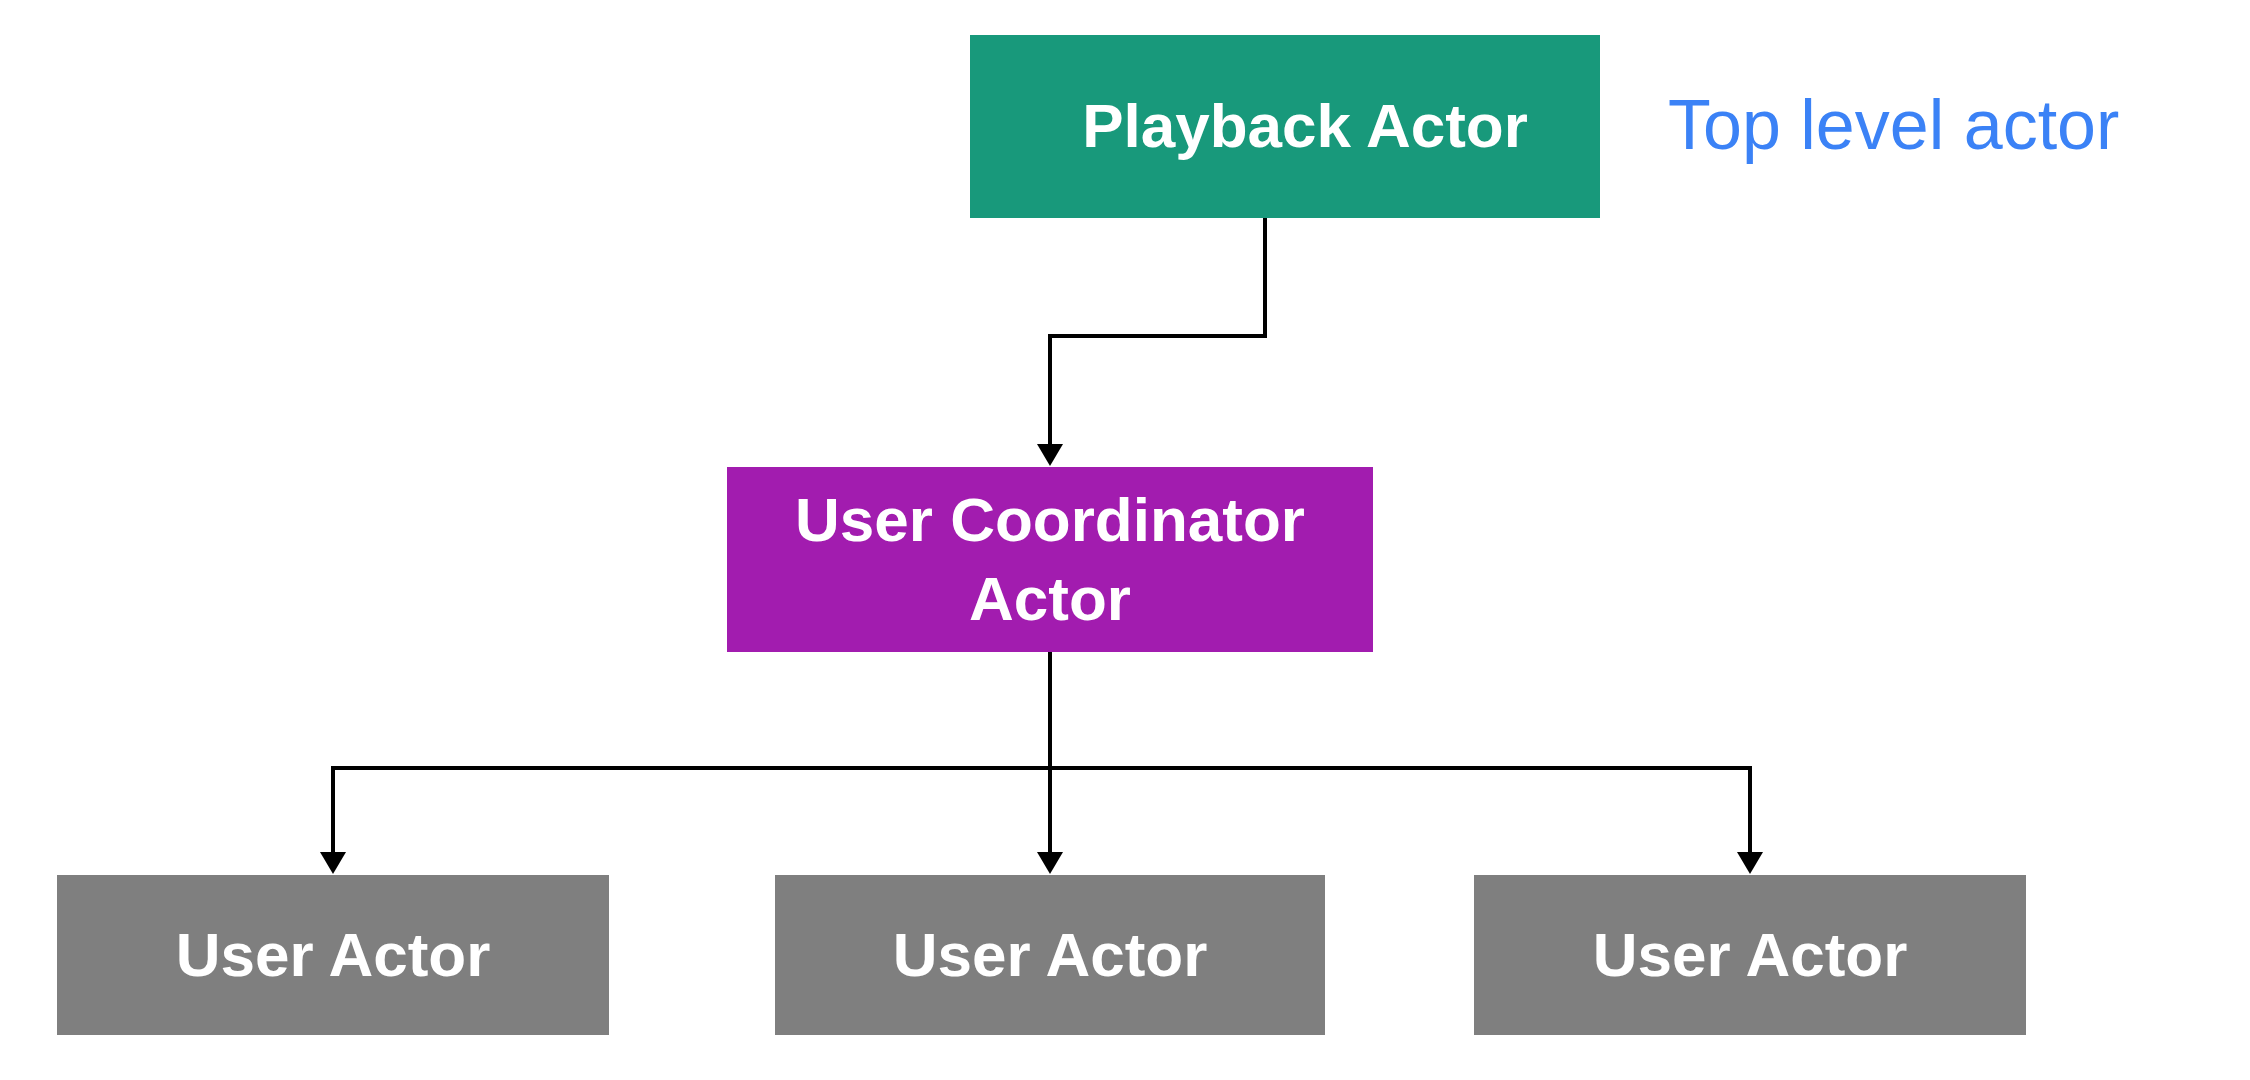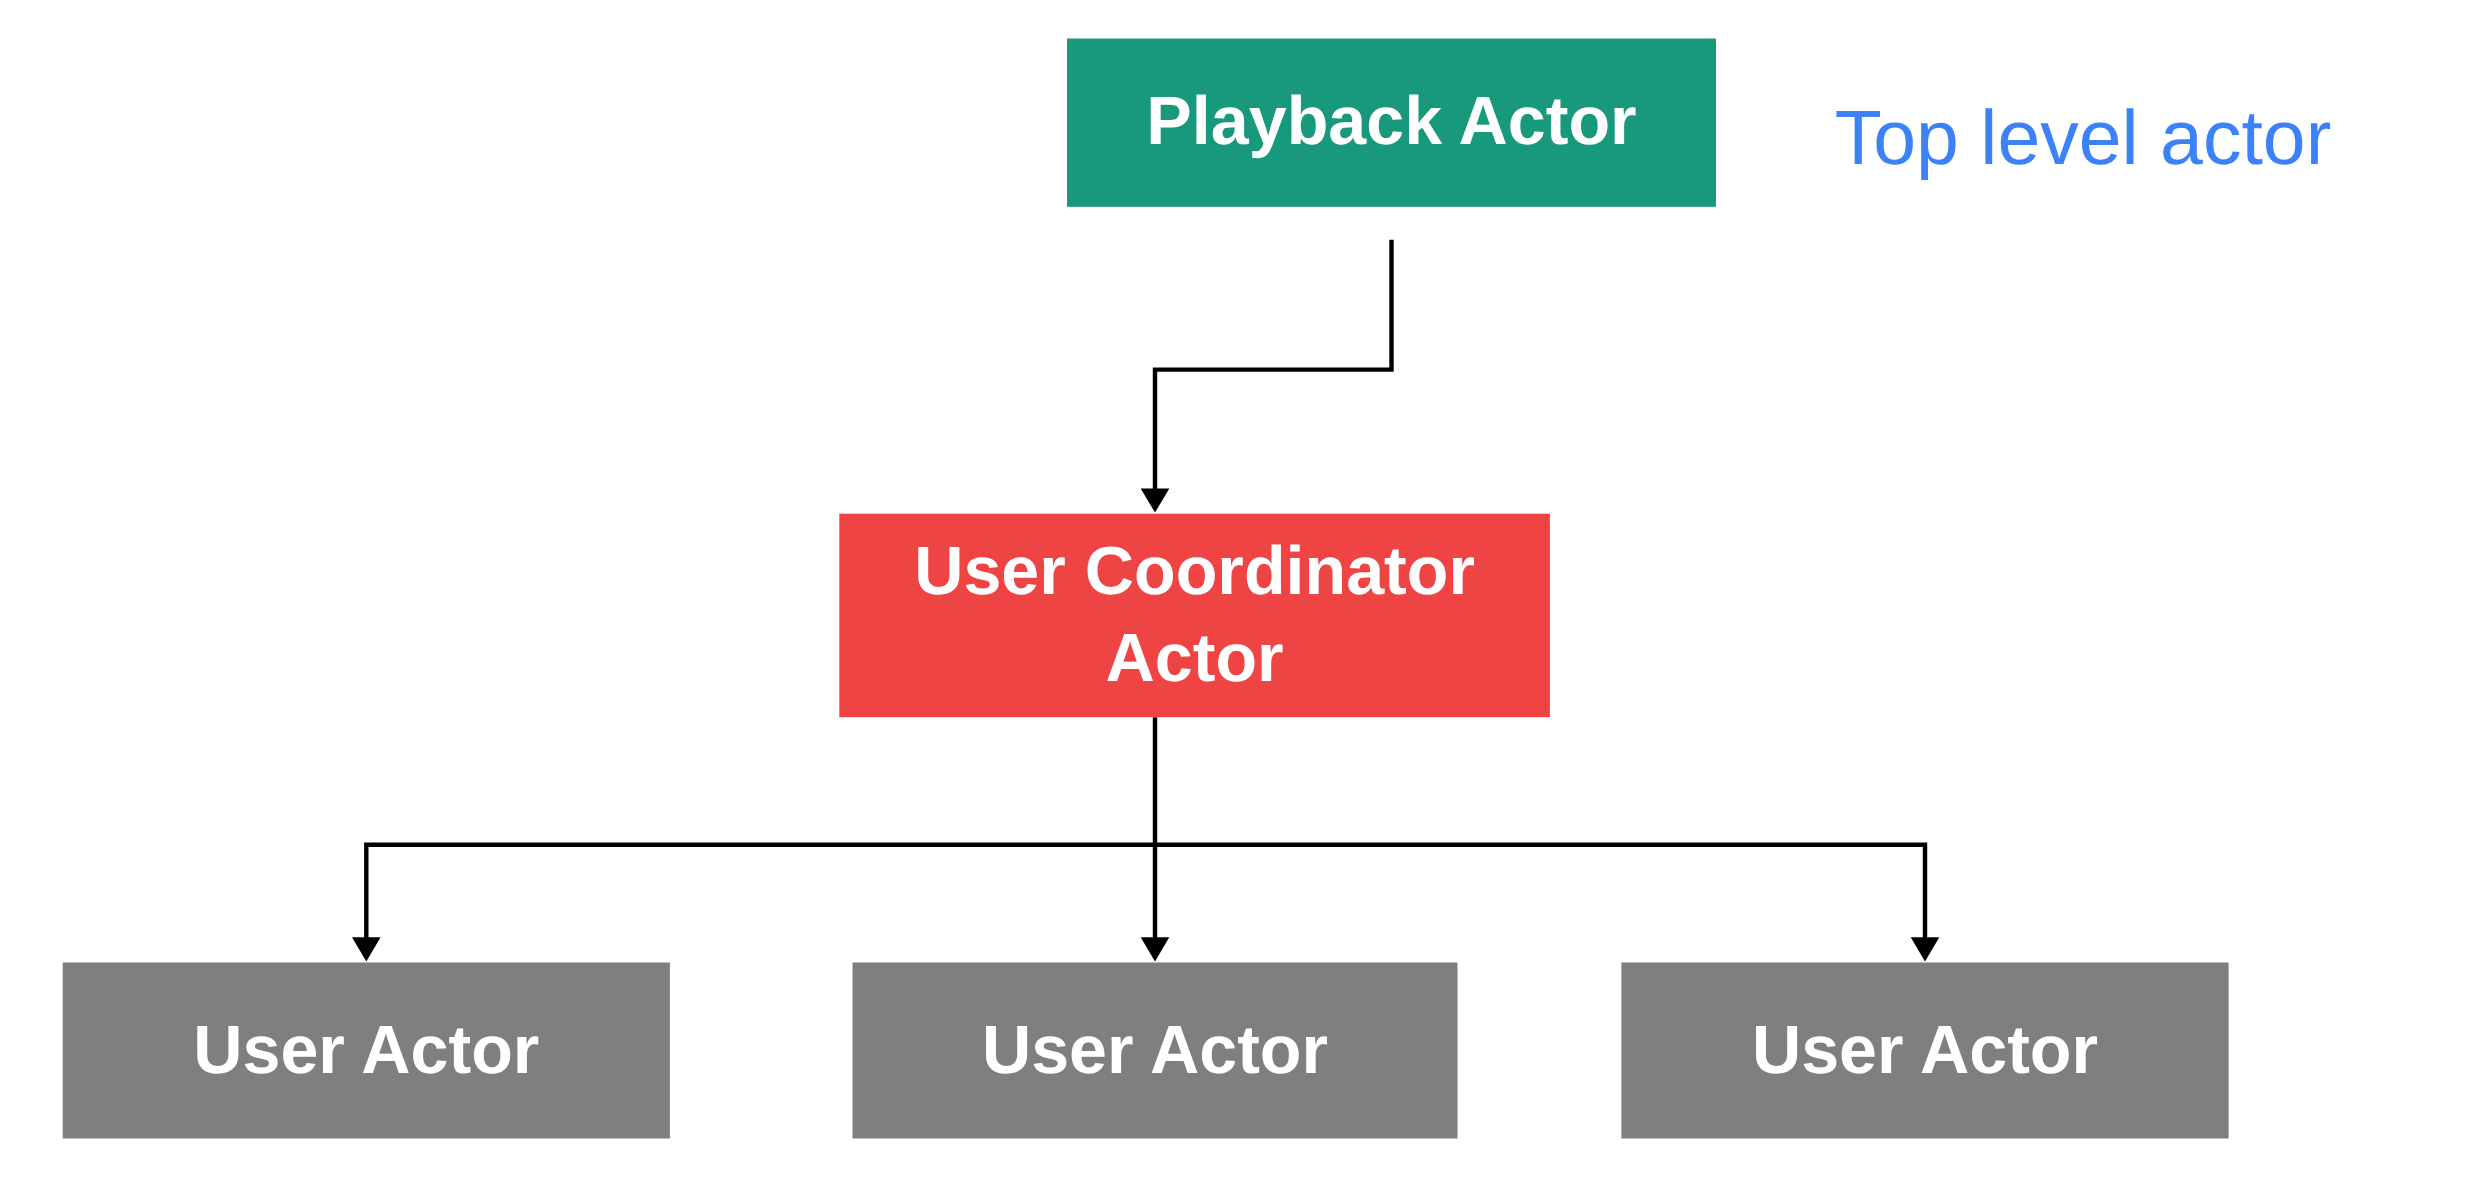--- a/index.html
+++ b/index.html
@@ -29,21 +29,21 @@
     display: flex;
     align-items: center;
     justify-content: center;
     text-align: center;
     color: #ffffff;
     font-weight: bold;
     font-size: 62px;
     line-height: 1.27;
   }
   .node-playback {
-    left: 970px;  top: 35px;  width: 590px; height: 153px;
+    left: 970px;  top: 35px;  width: 590px; height: 183px; padding-left: 40px;
   }
   .node-coordinator {
     left: 727px;  top: 467px; width: 646px; height: 185px;
   }
   .node-user-1 {
     left: 57px;   top: 875px; width: 552px; height: 160px;
   }
   .node-user-2 {
     left: 775px;  top: 875px; width: 550px; height: 160px;
   }
@@ -81,21 +81,21 @@
       <polygon points="1750,874 1737,852 1763,852"></polygon>
     </g>
   </svg>
 
   <div class="node node-playback" style="background-color: rgb(24, 153, 123);">
     <span>Playback Actor</span>
   </div>
 
   <div class="annotation" style="color: #3b82f6;">Top level actor</div>
 
-  <div class="node node-coordinator" style="background-color: #ef4444; margin-left: 36px;">
+  <div class="node node-coordinator" style="background-color: #a21caf;">
     <span>User Coordinator Actor</span>
   </div>
 
   <div class="node node-user-1" style="background-color: rgb(127, 127, 127);">
     <span>User Actor</span>
   </div>
 
   <div class="node node-user-2" style="background-color: rgb(127, 127, 127);">
     <span>User Actor</span>
   </div>

